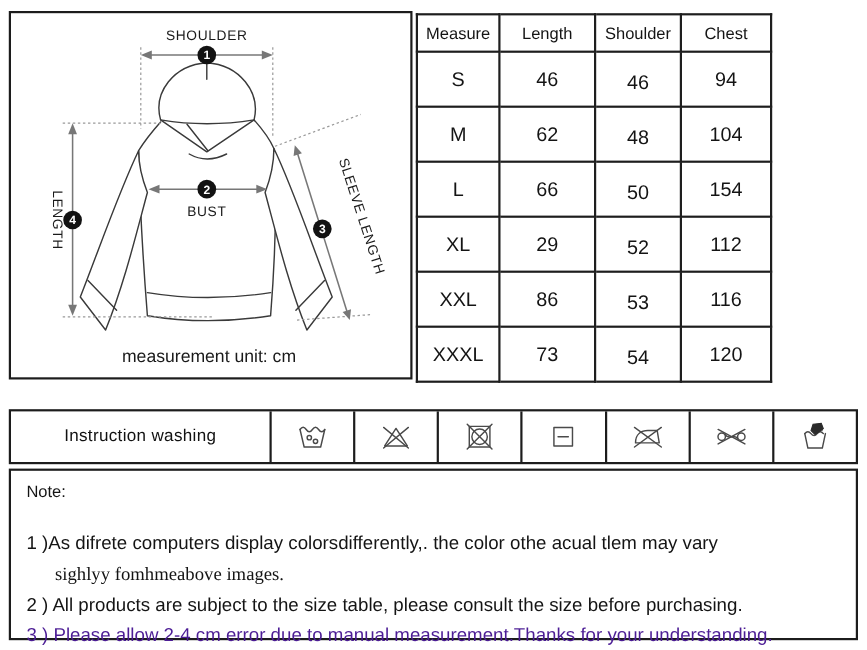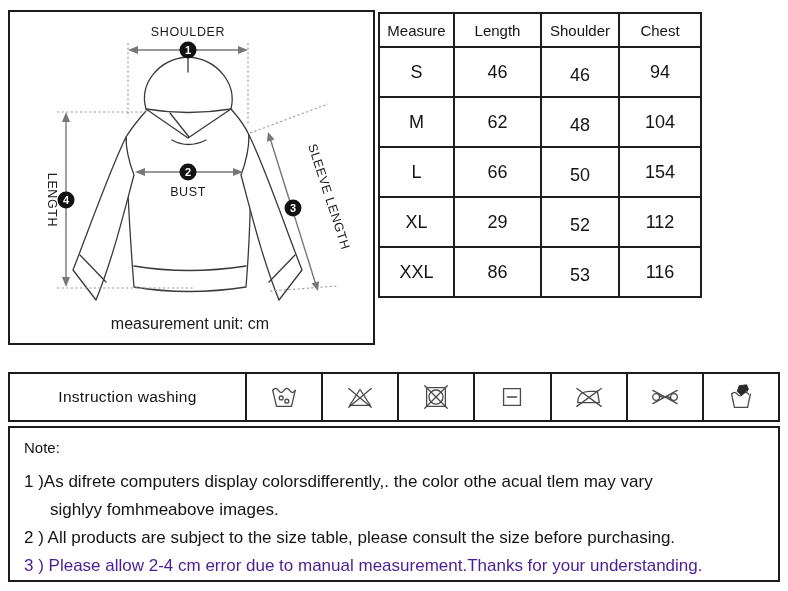--- a/index.html
+++ b/index.html
@@ -51,23 +51,23 @@
   }
   .wash-cell:last-child { border-right:none; }
   .wash-cell svg { width:32px; height:30px; display:block; }
   .wicon { stroke:#4a4a4a; stroke-width:1.4; fill:none; stroke-linecap:round; stroke-linejoin:round; }
   .wdark { fill:#2b2b2b; stroke:#2b2b2b; }
   
   .note-box {
     position:absolute; left:8px; top:426px; width:772px; height:156px;
     border:2px solid #1c1c1c; background:#fff; padding:11px 16px 0 14px;
   }
-  .note-title { font-size:15px; color:#141414; margin-bottom:12px; }
+  .note-title { font-size:15px; color:#141414; margin-bottom:24px; }
   .note-line { font-size:17px; line-height:28px; color:#141414; white-space:nowrap; }
-  .note-line.indent { padding-left:26px; }
+  .note-line.indent { padding-left:26px;font-family:Liberation Serif, serif; }
   .note-line.red { color:#4c1d95; }
 </style>
 </head>
 <body>
 
 <div class="diagram-box">
   <svg viewBox="0 0 363 331">
 
     <path class="sketch-fill" d="M116,125 C117,170 120,225 124,275 Q178,284 236,275 C240,225 242,170 239,123"></path>
     <path class="sketch" d="M124,254 Q178,263 236,254"></path>
@@ -164,20 +164,26 @@
       <td>29</td>
       <td class="c-low">52</td>
       <td>112</td>
     </tr>
     <tr>
       <td>XXL</td>
       <td>86</td>
       <td class="c-low">53</td>
       <td>116</td>
     </tr>
+    <tr>
+      <td>XXXL</td>
+      <td>73</td>
+      <td class="c-low">54</td>
+      <td>120</td>
+    </tr>
   </tbody>
 </table>
 
 <div class="washing-bar">
   <div class="wash-label">Instruction washing</div>
 
   <div class="wash-cell">
     <svg viewBox="0 0 32 32">
       <path class="wicon" d="M4,9 C6,6 8,6 10,9 C12,12 14,12 16,9 C18,6 20,6 22,9 C24,12 26,12 28,9"></path>
       <path class="wicon" d="M4,9 L8,26 L24,26 L28,9"></path>

